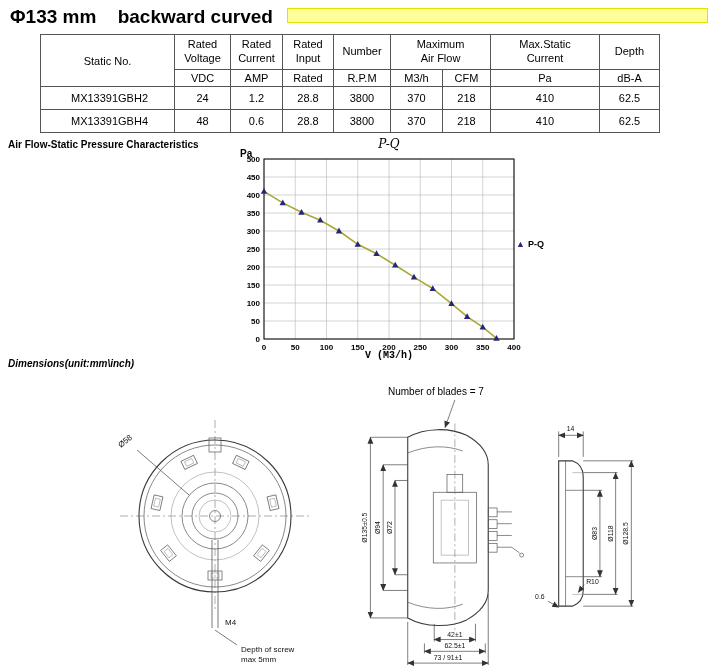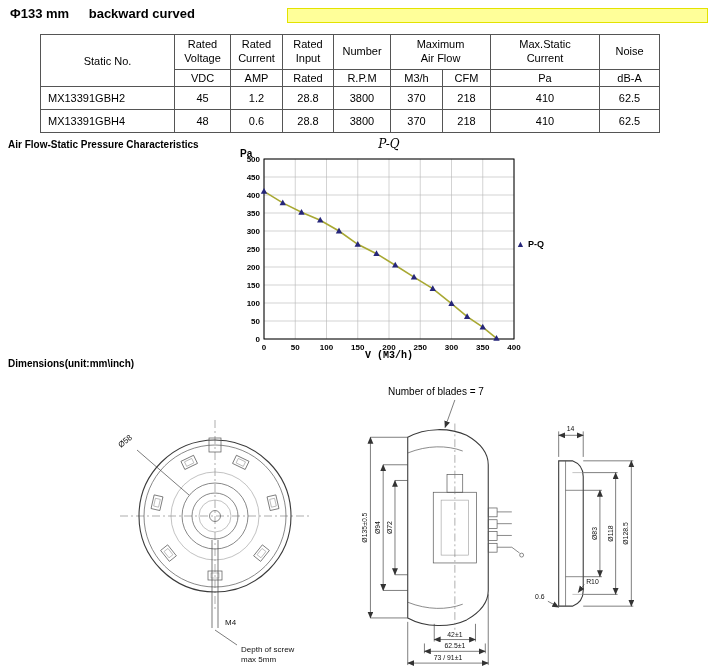--- a/index.html
+++ b/index.html
@@ -1,37 +1,37 @@
 <!DOCTYPE html>
 <html><head>
 <meta charset="utf-8">
 <style>
   html,body { margin:0; padding:0; background:#fff; }
   .page {
     position:relative; width:709px; height:669px; background:#fff;
     font-family:"Liberation Sans", sans-serif; color:#000; overflow:hidden;
   }
   
-  .doc-title { position:absolute; left:10px; top:6px; font-size:13px; font-weight:bold; }
+  .doc-title { position:absolute; left:10px; top:6px; font-size:19px; font-weight:bold; }
   .doc-title .type { margin-left:16px; }
   .highlight-bar {
     position:absolute; left:287px; top:8px; width:419px; height:13px;
     background:#ffff99; border:1px solid #e3e300;
   }
   
   table.spec { position:absolute; left:40px; top:34px; border-collapse:collapse; font-size:11px; }
   table.spec th, table.spec td { border:1px solid #555; padding:0 3px; text-align:center; font-weight:normal; }
   table.spec th.group { white-space:pre-line; height:34px; line-height:1.25; }
   table.spec th.unit { height:16px; }
   table.spec td { height:22px; }
-  table.spec td.model { text-align:left; padding-left:7px; }
+  table.spec td.model { text-align:center; padding-left:7px; }
   
   .section-title { position:absolute; font-size:10px; font-weight:bold; }
   #st-chart { left:8px; top:139px; }
-  #st-dims  { left:8px; top:358px; }
+  #st-dims  { left:8px; top:358px;font-style:italic; }
   
   .chart-wrap { position:absolute; left:228px; top:139px; width:334px; height:228px; }
   .chart-title { position:absolute; left:36px; width:250px; top:-2px; text-align:center;
                  font-family:"DejaVu Serif", serif; font-style:italic; font-size:12px; }
   .pa-label { position:absolute; left:12px; top:9px; font-size:10px; font-weight:bold; }
   .xaxis-label { position:absolute; left:36px; width:250px; top:211px; text-align:center;
                  font-size:10px; font-weight:bold;font-family:Liberation Mono, monospace; }
   #pq-svg { position:absolute; left:0; top:16px; }
   #pq-svg .grid { stroke:#b5b5b5; stroke-width:0.6; }
   #pq-svg .plotborder { fill:none; stroke:#000; stroke-width:1; }
@@ -84,35 +84,35 @@
 Voltage</th>
       <th class="group">Rated
 Current</th>
       <th class="group">Rated
 Input</th>
       <th class="group">Number</th>
       <th class="group" colspan="2">Maximum
 Air Flow</th>
       <th class="group">Max.Static
 Current</th>
-      <th class="group">Noise</th>
+      <th class="group">Depth</th>
     </tr>
     <tr>
       <th class="unit">VDC</th>
       <th class="unit">AMP</th>
       <th class="unit">Rated</th>
       <th class="unit">R.P.M</th>
       <th class="unit">M3/h</th>
       <th class="unit">CFM</th>
       <th class="unit">Pa</th>
       <th class="unit">dB-A</th>
     </tr>
     <tr>
       <td class="model">MX13391GBH2</td>
-      <td>45</td>
+      <td>24</td>
       <td>1.2</td>
       <td>28.8</td>
       <td>3800</td>
       <td>370</td>
       <td>218</td>
       <td>410</td>
       <td>62.5</td>
     </tr>
     <tr>
       <td class="model">MX13391GBH4</td>

